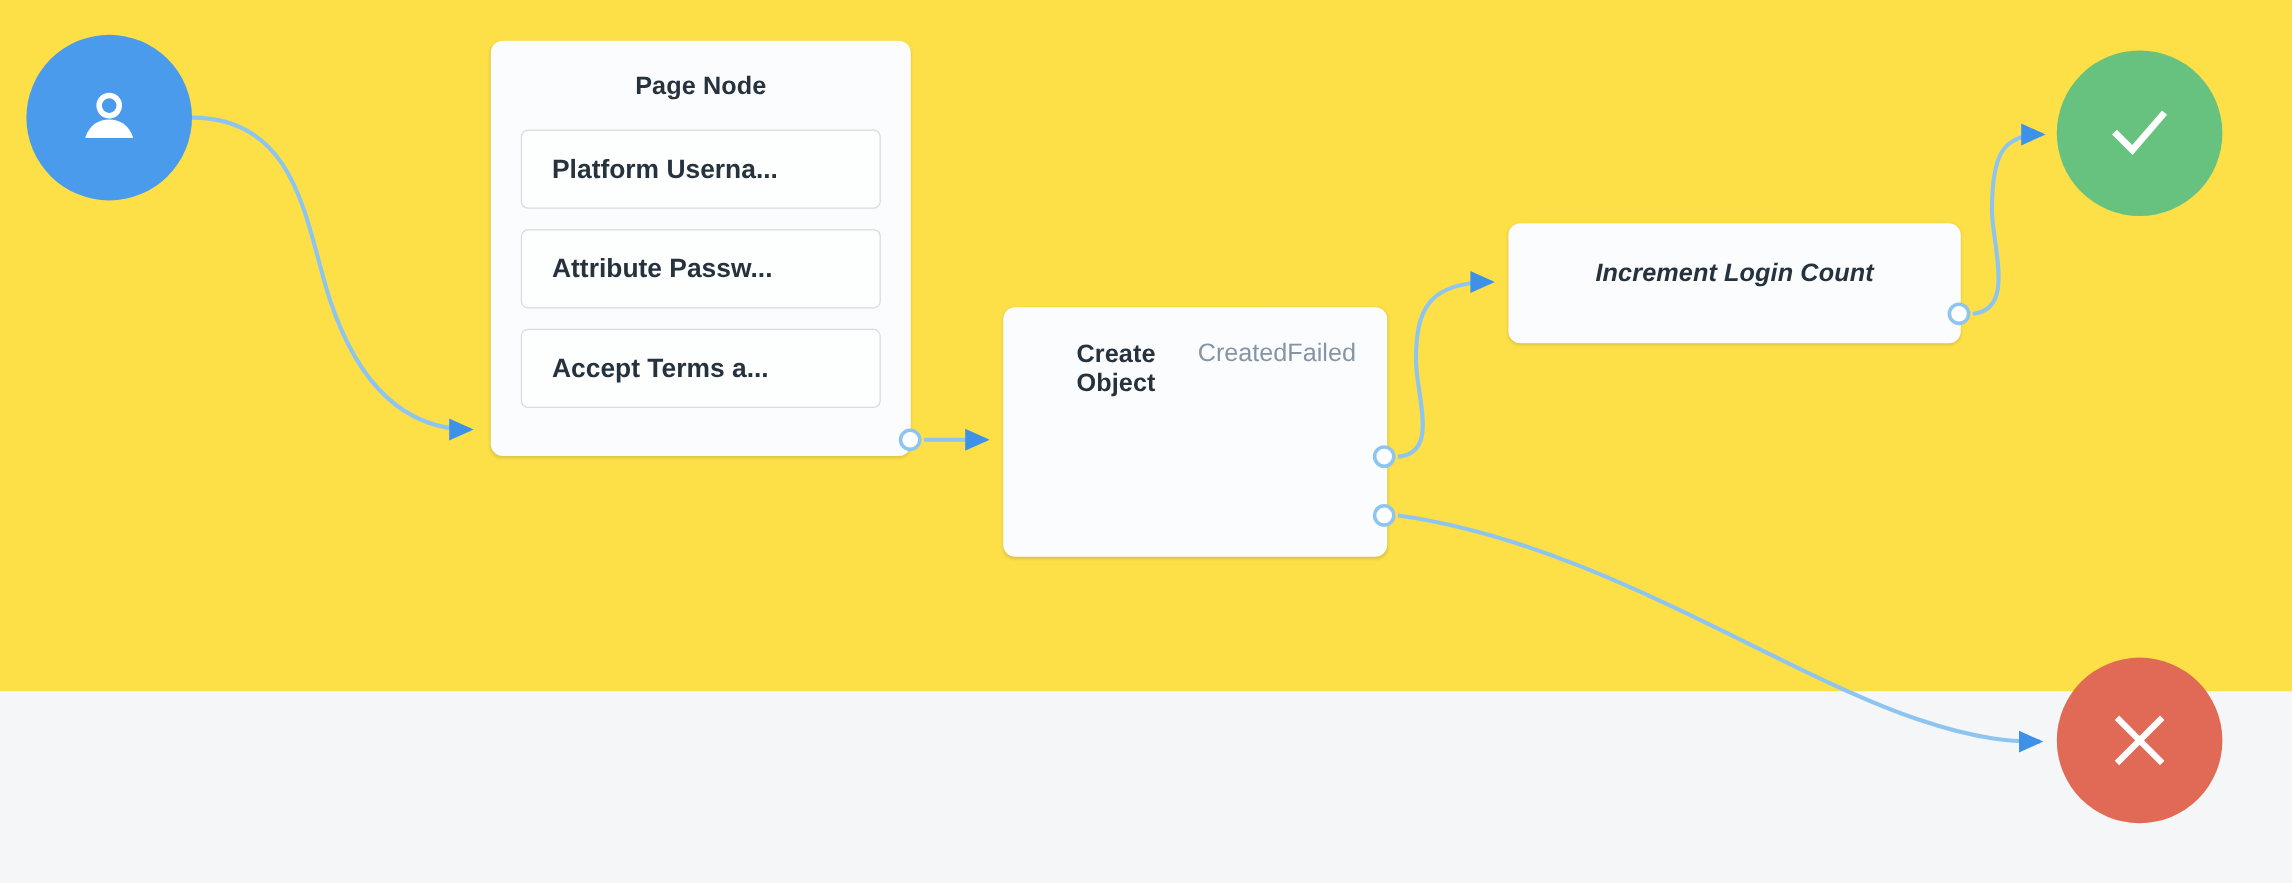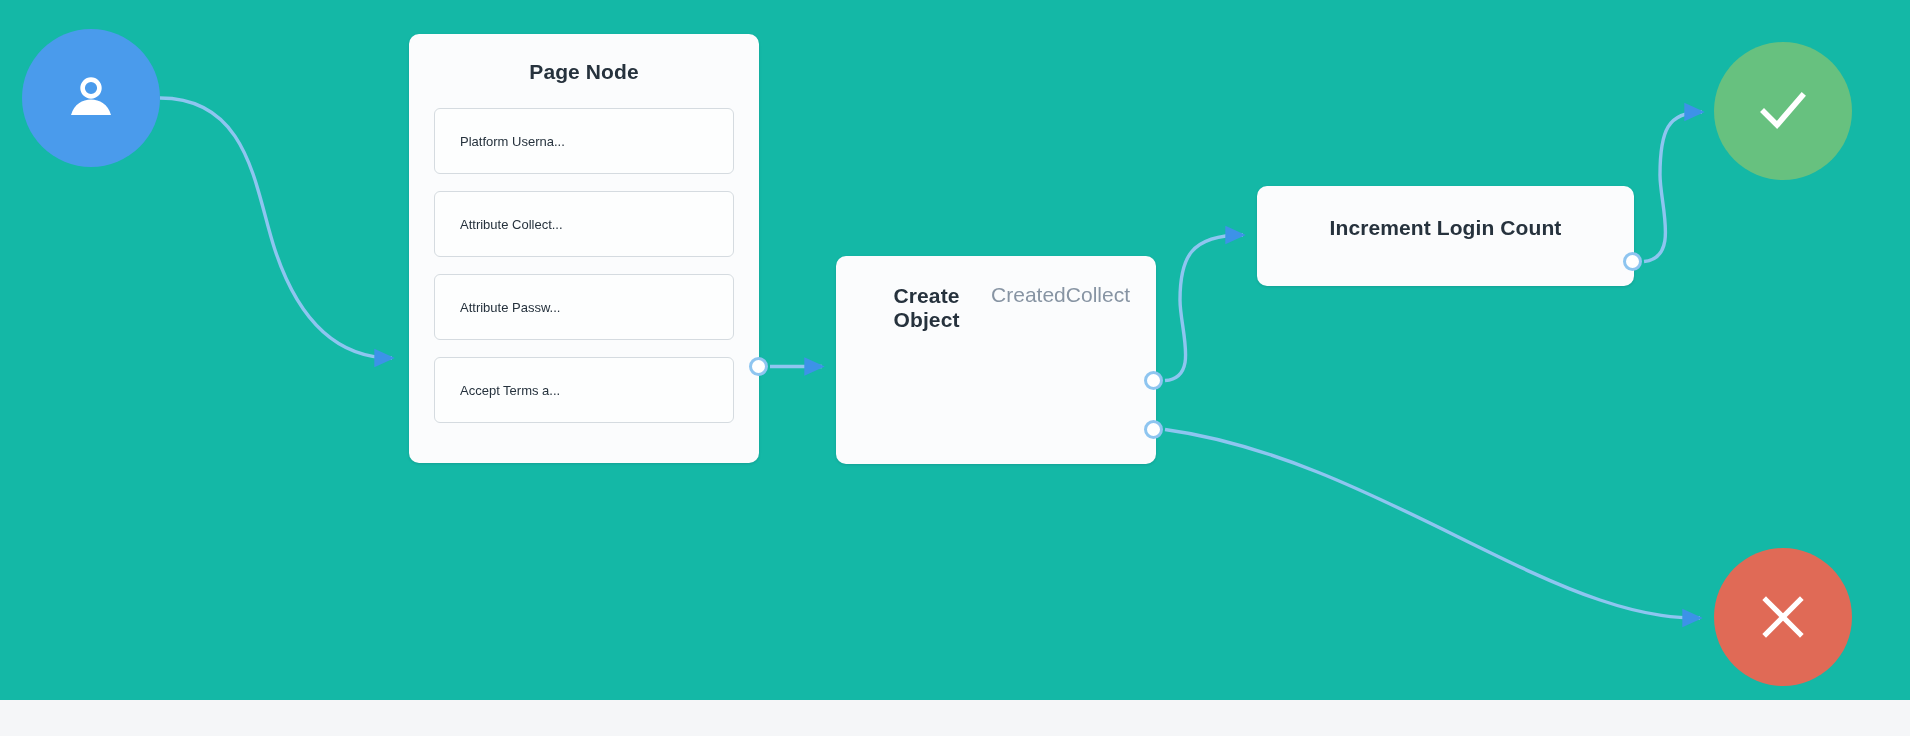--- a/index.html
+++ b/index.html
@@ -12,22 +12,22 @@
 
   body {
     background: #f5f6f8;
     font-family: "Liberation Sans", sans-serif;
     position: relative;
   }
 
   #canvas {
     position: relative;
     width: 1910px;
-    height: 700px;
-    background: #14b8a6;
+    height: 576px;
+    background: #fde047;
   }
 
   
   #edges {
     position: absolute;
     left: 0; top: 0;
     width: 1910px;
     height: 736px;
     pointer-events: none;
     z-index: 1;
@@ -98,22 +98,22 @@
 
   .page-item {
     height: 66px;
     border: 1px solid #d5dbe0;
     border-radius: 6px;
     background: #fdfefe;
     display: flex;
     align-items: center;
     padding-left: 25px;
     margin-bottom: 17px;
-    font-size: 13px;
-    font-weight: normal;
+    font-size: 22px;
+    font-weight: bold;
     color: #26323d;
     white-space: nowrap;
     overflow: hidden;
   }
 
   .page-item:last-child { margin-bottom: 16px; }
 
   
   .create-object-node {
     left: 836px;
@@ -141,21 +141,21 @@
   .increment-node {
     left: 1257px;
     top: 186px;
     width: 377px;
     height: 100px;
     display: flex;
     align-items: center;
     justify-content: center;
   }
 
-  .increment-node .node-title { margin-bottom: 16px; }
+  .increment-node .node-title { margin-bottom: 16px; font-style: italic; }
 
   
   .port {
     position: absolute;
     width: 19px;
     height: 19px;
     border-radius: 50%;
     background: #ffffff;
     border: 3px solid #8ec5f0;
     z-index: 4;
@@ -211,29 +211,28 @@
       <svg width="50" height="50" viewBox="0 0 50 50" xmlns="http://www.w3.org/2000/svg">
         <path d="M8,8 L 42,42 M42,8 L 8,42" fill="none" stroke="#ffffff" stroke-width="5.2" stroke-linecap="square"></path>
       </svg>
     </span>
   </div>
 
   <div class="node page-node">
     <div class="node-title">Page Node</div>
 
     <div class="page-item">Platform Userna...</div>
-    <div class="page-item">Attribute Collect...</div>
     <div class="page-item">Attribute Passw...</div>
     <div class="page-item">Accept Terms a...</div>
   </div>
 
   <div class="node create-object-node">
     <div class="node-title">Create Object</div>
     <div class="outcome">Created</div>
-    <div class="outcome">Collect</div>
+    <div class="outcome">Failed</div>
   </div>
 
   <div class="node increment-node">
     <div class="node-title">Increment Login Count</div>
   </div>
 
   <div class="port port-page-out"></div>
   <div class="port port-created"></div>
   <div class="port port-failed"></div>
   <div class="port port-increment"></div>

